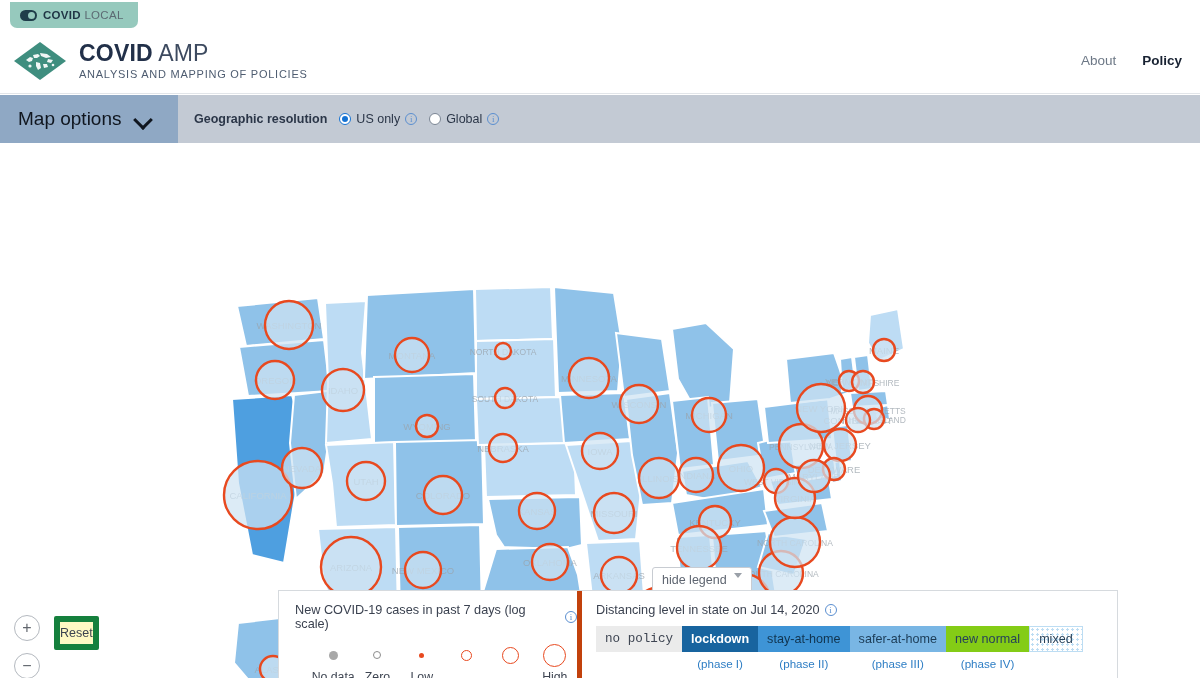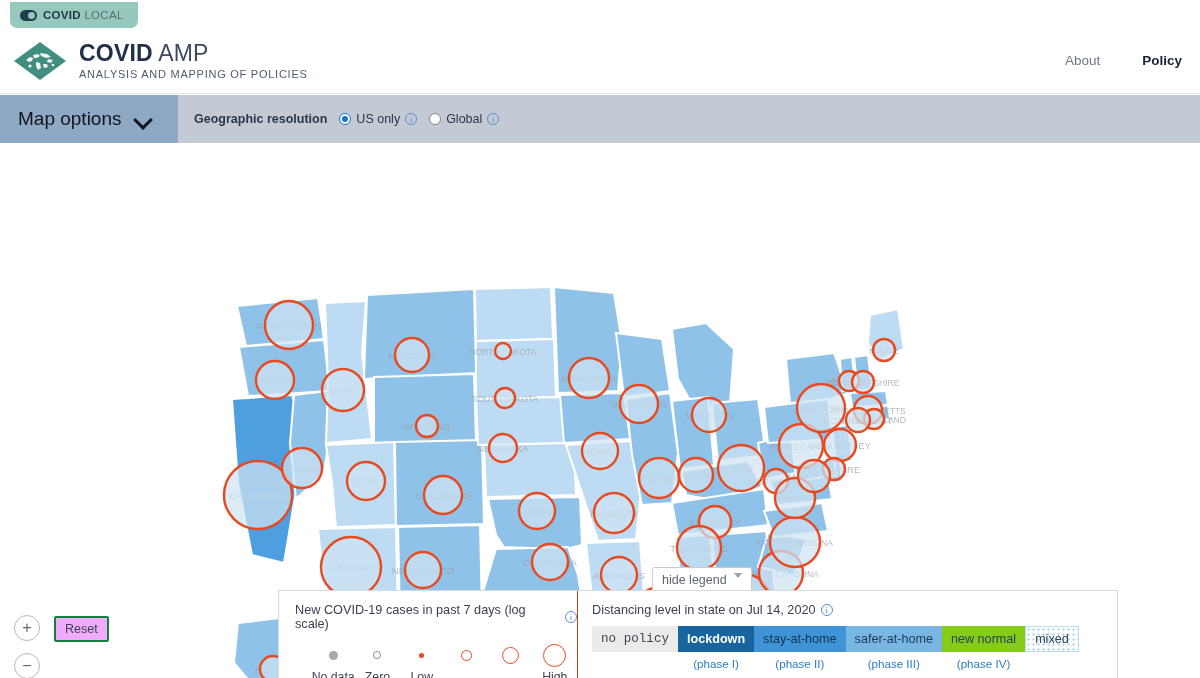--- a/index.html
+++ b/index.html
@@ -41,21 +41,21 @@
   }
   .logo-wrap { display: flex; align-items: center; margin-left: 12px; gap: 11px; }
   .diamond {
     width: 56px; height: 42px; flex: none;
     display: flex; align-items: center; justify-content: center;
   }
   .brand-l1 { font-size: 23px; letter-spacing: .2px; line-height: 1.05; color: #223049; }
   .brand-l1 b { font-weight: bold; }
   .brand-l1 span { font-weight: normal; color: #3d4a5f; }
   .brand-l2 { font-size: 11px; letter-spacing: .75px; color: #4e5c70; margin-top: 3px; }
-  .nav { margin-left: auto; margin-right: 18px; display: flex; align-items: center; gap: 42px; }
+  .nav { margin-left: auto; margin-right: 18px; display: flex; align-items: center; gap: 26px; }
   .nav a { font-size: 13.5px; text-decoration: none; color: #6d7886; }
   .nav a.active { color: #182232; font-weight: bold; }
 
   
   .optbar {
     position: absolute; left: 0; top: 95px; width: 1200px; height: 48px;
     background: #c3cad4; display: flex; align-items: center;
   }
   .opt-tab {
     width: 178px; height: 48px; background: #8fa8c4;
@@ -96,43 +96,43 @@
   
   .zoomctl { position: absolute; left: 8px; top: 472px; width: 110px; }
   .zbtn {
     width: 26px; height: 26px; border-radius: 50%;
     border: 1px solid #b4b9bf; background: #fff; color: #61666d;
     font-size: 16px; line-height: 23px; text-align: center; cursor: pointer;
   }
   .zbtn.minus { margin-top: 12px; }
   .reset {
     position: absolute; left: 40px; top: 1px;
-    padding: 4px 9px; font-size: 12.5px; color: #3c4450;
-    background: #f0abfc; border: 2px solid #15803d; border-radius: 2px; cursor: pointer;
+    padding: 4px 0; font-size: 12.5px; color: #3c4450;
+    background: #fef9c3; border: 6px solid #15803d; border-radius: 2px; cursor: pointer;
   }
 
   
   .hide-legend {
     position: absolute; left: 646px; top: 424px;
     padding: 5px 9px; font-size: 12.5px; color: #5e6570;
     background: #fff; border: 1px solid #c8ccd2; border-radius: 3px;
     display: flex; align-items: flex-start; gap: 7px; cursor: pointer;
   }
   .caret { width: 0; height: 0; border-left: 4px solid transparent;
            border-right: 4px solid transparent; border-top: 5px solid #9aa0a8; }
 
   
   .legend {
     position: absolute; left: 272px; top: 447px;
     width: 840px; height: 90px;
     background: #fff; border: 1px solid #d6dade;
     display: flex;
   }
   .leg-left { width: 298px; padding: 12px 0 0 16px; }
-  .leg-right { flex: 1; padding: 12px 0 0 14px; border-left: 1px solid #c2410c; }
+  .leg-right { flex: 1; padding: 12px 0 0 14px; border-left: 5px solid #c2410c; }
   .leg-title { font-size: 12.7px; color: #3b4250; display: flex; align-items: center; gap: 5px; }
   .leg-title .info-i { border-color: #5b8fd0; color: #5b8fd0; }
 
   .circ-row { display: flex; align-items: flex-end; margin-top: 11px; padding-left: 16px; gap: 0; }
   .circ-item { width: 55px; display: flex; flex-direction: column; align-items: center; }
   .circ-box { height: 26px; display: flex; align-items: center; justify-content: center; }
   .circ-cap { font-size: 12.3px; color: #3e4552; margin-top: 2px; height: 15px; }
   .cdot { border-radius: 50%; }
 
   .sw-row { display: flex; margin-top: 9px; align-items: stretch; }

